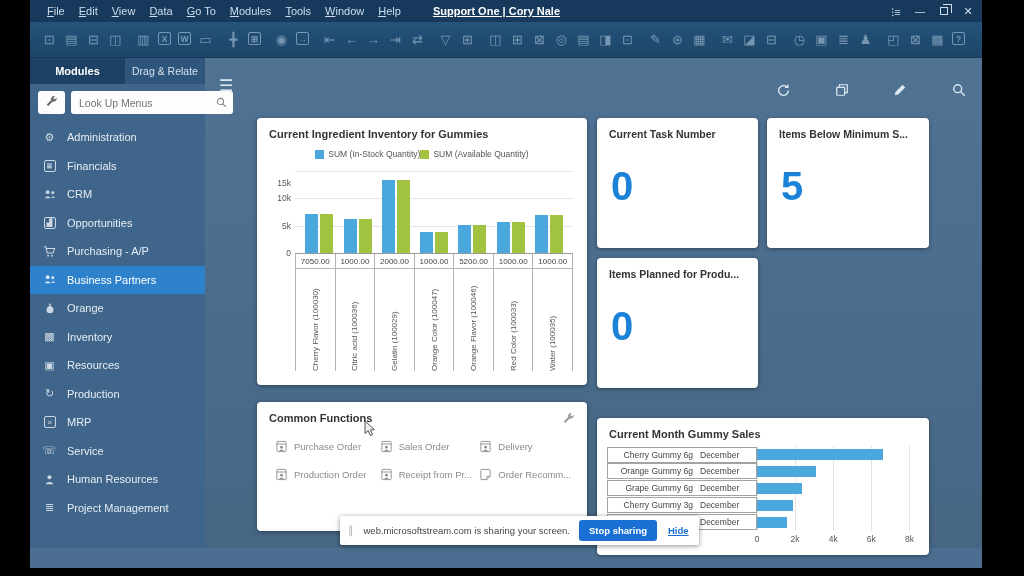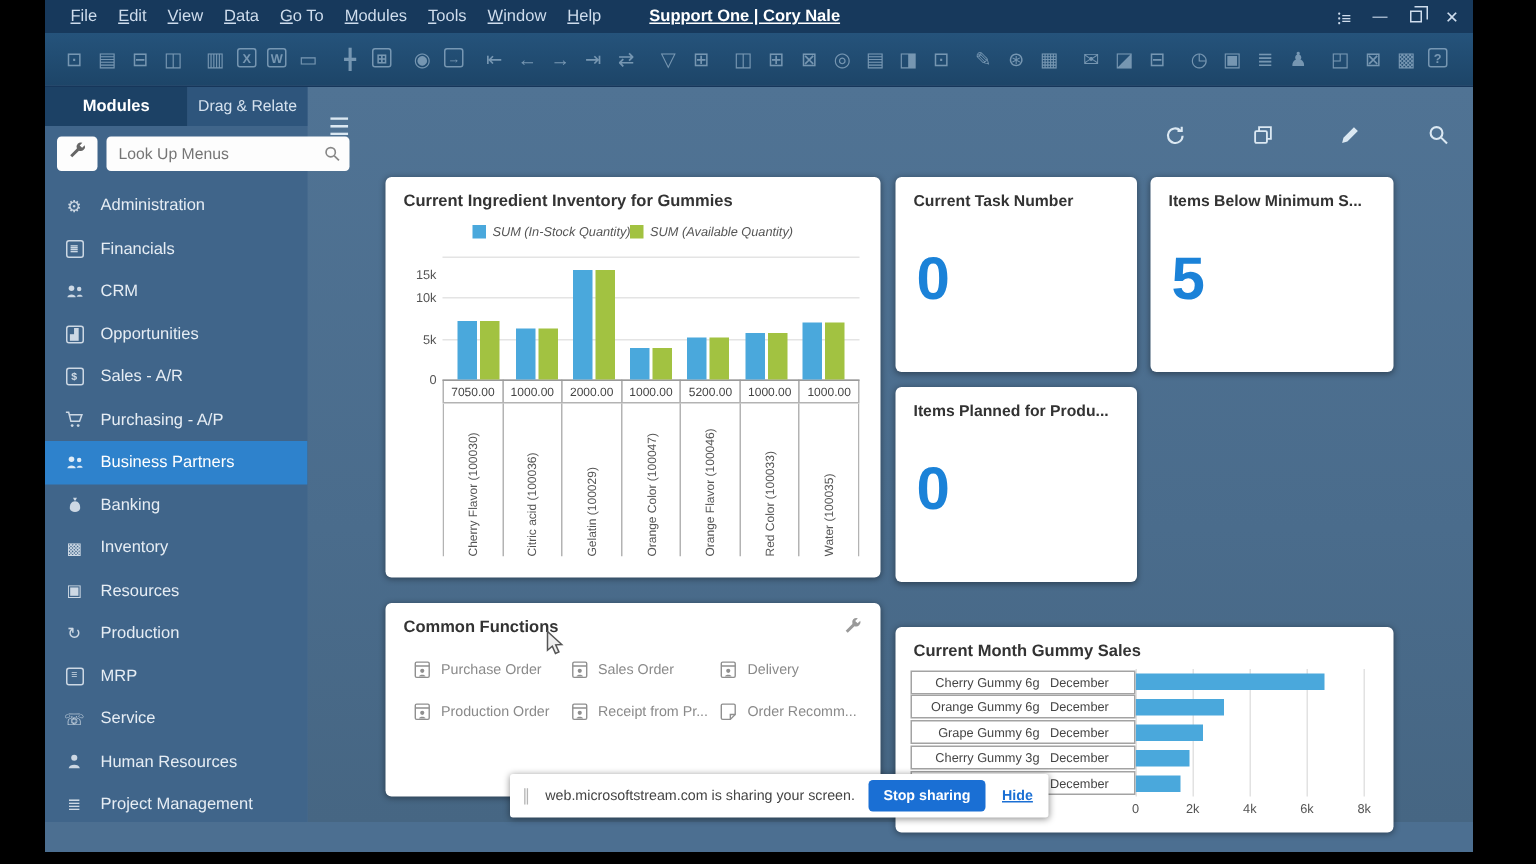--- a/index.html
+++ b/index.html
@@ -46,21 +46,21 @@
   .main{position:absolute;left:175px;top:58px;right:0;bottom:20px;background:linear-gradient(180deg,#507394 0%,#4a6c8c 60%,#466683 100%);}
   .mh-burger{position:absolute;left:14px;top:20px;color:#dbe8f2;font-size:16px;line-height:1;}
   .mh-right{position:absolute;top:24px;left:570px;width:192px;display:flex;justify-content:space-between;color:#dbe8f2;}
   .mh-icon{display:flex;width:16px;height:16px;align-items:center;justify-content:center;}
 
   .card{position:absolute;background:#fff;border-radius:4px;box-shadow:0 1px 4px rgba(0,0,0,.4);}
   .card-title{font-size:11px;font-weight:bold;color:#333;padding:10px 12px 0 12px;white-space:nowrap;overflow:hidden;}
   .kpi-value{font-size:40px;font-weight:bold;color:#1b82d8;padding:26px 0 0 14px;line-height:1;}
 
   
-  .legend{display:flex;justify-content:center;gap:0;margin-top:9px;font-size:8.5px;color:#555;align-items:center;font-style:italic;}
+  .legend{display:flex;justify-content:center;gap:0;margin-top:9px;font-size:8.5px;color:#555;align-items:center;}
   .legend .lg{display:flex;align-items:center;gap:4px;}
   .sw{width:9px;height:9px;display:inline-block;}
   .iwrap{margin:12px 14px 0 14px;}
   .iplot{position:relative;height:82px;margin-left:24px;}
   .gline{position:absolute;left:0;right:0;height:1px;background:#e4e4e4;}
   .gline.base{background:#9a9a9a;}
   .ytick{position:absolute;left:-26px;width:22px;text-align:right;font-size:8.5px;color:#555;transform:translateY(-50%);}
   .ibars{position:absolute;left:0;right:0;top:0;bottom:0;display:flex;align-items:flex-end;justify-content:space-evenly;}
   .igroup{display:flex;gap:2px;align-items:flex-end;}
   .ibar{width:13px;}
@@ -252,26 +252,20 @@
             <span>CRM</span>
           </div>
           <div class="side-item">
             <span class="ic">
               <span class="boxg">▟</span>
             </span>
             <span>Opportunities</span>
           </div>
           <div class="side-item">
             <span class="ic">
-              <span class="boxg">$</span>
-            </span>
-            <span>Sales - A/R</span>
-          </div>
-          <div class="side-item">
-            <span class="ic">
               <svg width="13" height="13" viewBox="0 0 14 14" fill="none" stroke="currentColor" stroke-width="1.1">
                 <path d="M1 2h2l1.6 6.5h6.2l1.7-4.8H4"></path>
                 <circle cx="5.5" cy="11.5" r="1" fill="currentColor" stroke="none"></circle>
                 <circle cx="9.8" cy="11.5" r="1" fill="currentColor" stroke="none"></circle>
               </svg>
             </span>
             <span>Purchasing - A/P</span>
           </div>
           <div class="side-item active">
             <span class="ic">
@@ -284,21 +278,21 @@
             </span>
             <span>Business Partners</span>
           </div>
           <div class="side-item">
             <span class="ic">
               <svg width="12" height="13" viewBox="0 0 14 14" fill="currentColor">
                 <path d="M5.5 1.5h3l-1 2.2h-1z"></path>
                 <path d="M7 4.2C4 4.2 2.8 7.2 3 9.7c.2 2 2 2.9 4 2.9s3.8-.9 4-2.9C11.2 7.2 10 4.2 7 4.2z"></path>
               </svg>
             </span>
-            <span>Banking</span>
+            <span>Orange</span>
           </div>
           <div class="side-item">
             <span class="ic">▩</span>
             <span>Inventory</span>
           </div>
           <div class="side-item">
             <span class="ic">▣</span>
             <span>Resources</span>
           </div>
           <div class="side-item">

